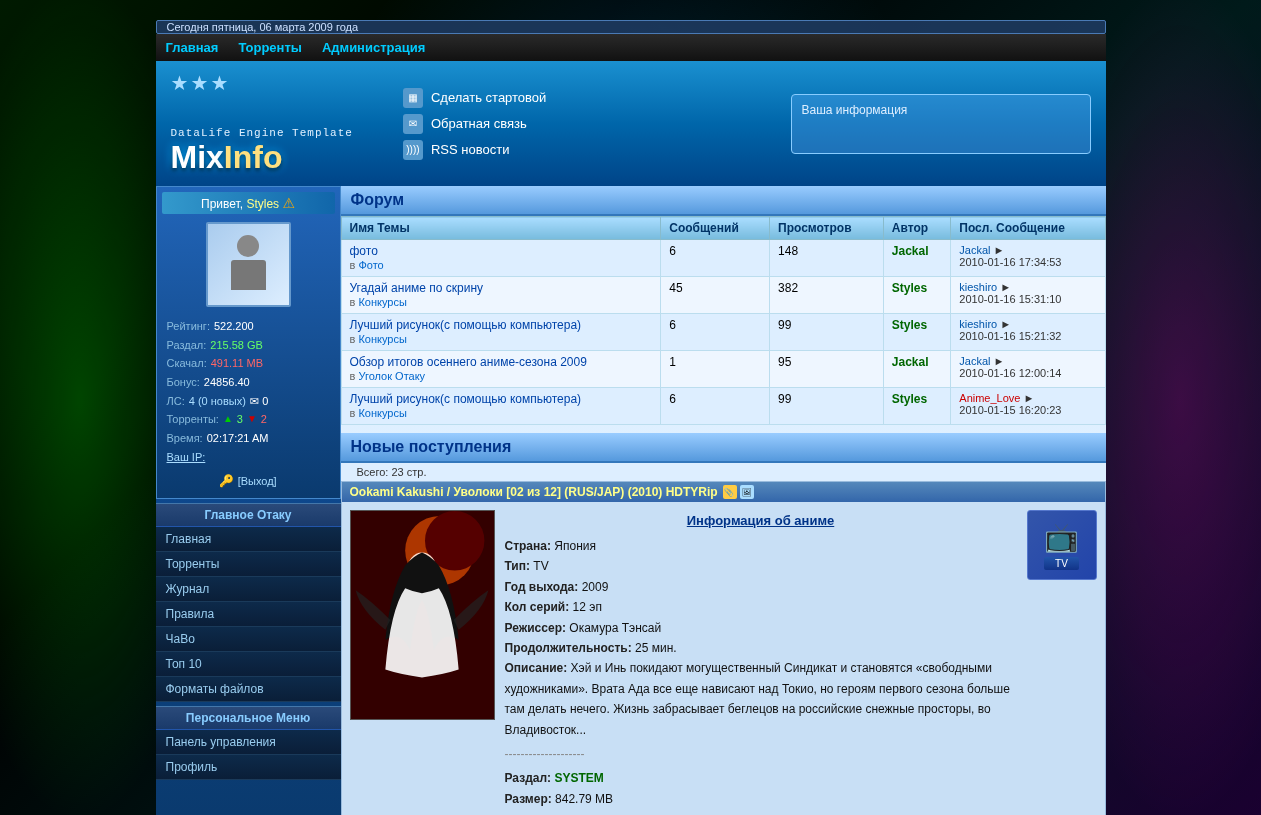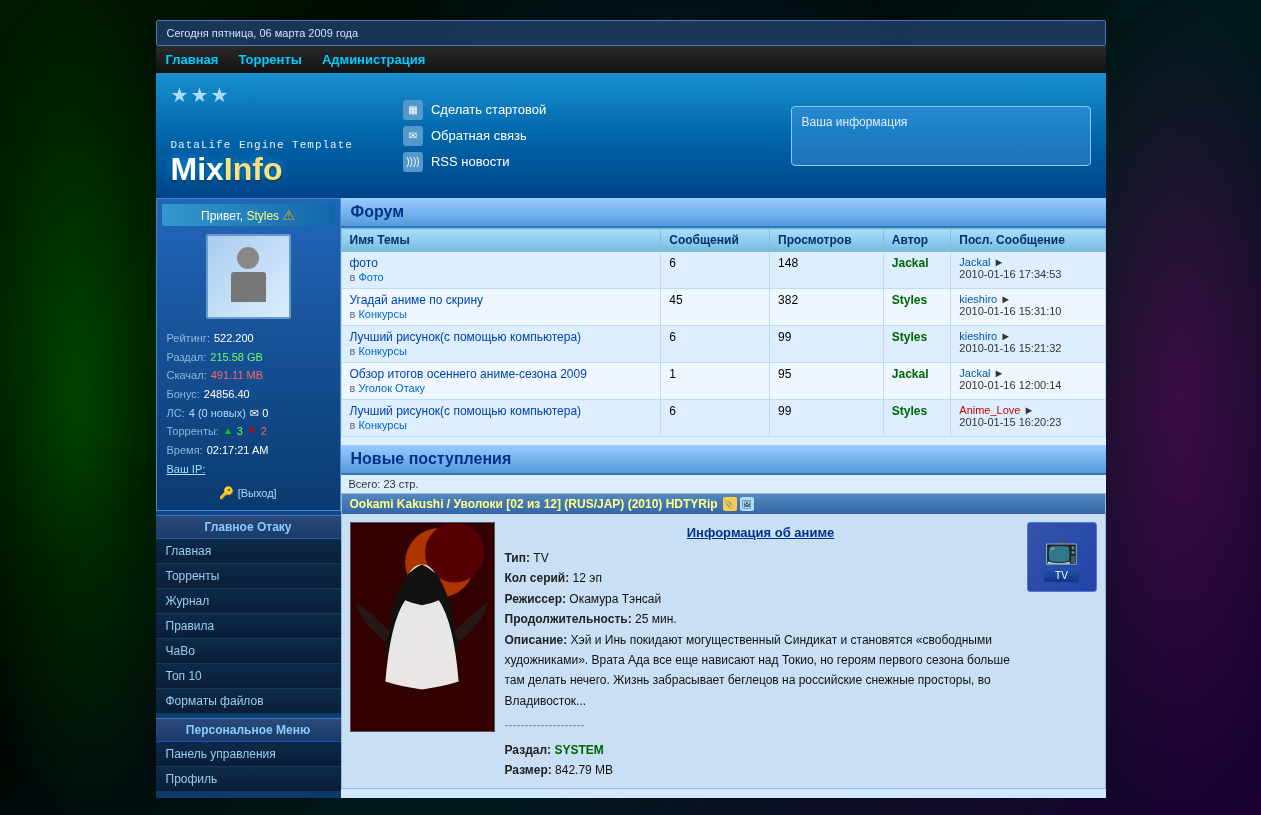--- a/index.html
+++ b/index.html
@@ -30,21 +30,21 @@
     .main-container {
       width: 950px;
       margin: 0 auto;
       position: relative;
       z-index: 1;
     }
     
     .date-bar {
       background: rgba(30,60,100,0.85);
       border: 1px solid #4a7ab5;
-      padding: 6px 10px;
+      padding: 0 10px;
       color: #cce0ff;
       font-size: 11px;
       margin: 20px 0 0 0;
       border-radius: 2px;
     }
     
     .nav-bar {
       background: linear-gradient(to bottom, #2a2a2a, #111);
       padding: 6px 10px;
       display: flex;
@@ -277,21 +277,21 @@
     
     .arrivals-header {
       background: linear-gradient(to bottom, #99ccff, #5599dd);
       padding: 5px 10px;
       border-bottom: 2px solid #3377bb;
       margin-top: 8px;
     }
     .total-pages {
       color: #333;
       font-size: 11px;
-      padding: 3px 8px;
+      padding: 3px 16px;
       background: #ddeeff;
     }
     
     .torrent-item {
       border: 1px solid #99bbdd;
       background: #c8dff5;
     }
     .torrent-title-bar {
       background: linear-gradient(to bottom, #5588bb, #3366aa);
       padding: 3px 8px;
@@ -634,22 +634,30 @@
                   <path d="M55 78 Q40 100 35 160 Q50 165 72 168 Q94 165 109 160 Q104 100 89 78 Q80 82 72 83 Q64 82 55 78Z" fill="#ffffff" opacity="0.9"></path>
 
                   <path d="M35 120 Q10 100 5 80 Q20 90 40 110Z" fill="#222222" opacity="0.7"></path>
                   <path d="M109 120 Q134 100 139 80 Q124 90 104 110Z" fill="#222222" opacity="0.7"></path>
                 </svg>
               </div>
             </div>
             <div class="torrent-info">
               <div class="info-section-title">Информация об аниме</div>
               <div class="info-row">
+                <span class="info-label">Страна:</span>
+                <span class="info-value">Япония</span>
+              </div>
+              <div class="info-row">
                 <span class="info-label">Тип:</span>
                 <span class="info-value">TV</span>
+              </div>
+              <div class="info-row">
+                <span class="info-label">Год выхода:</span>
+                <span class="info-value">2009</span>
               </div>
               <div class="info-row">
                 <span class="info-label">Кол серий:</span>
                 <span class="info-value">12 эп</span>
               </div>
               <div class="info-row">
                 <span class="info-label">Режиссер:</span>
                 <span class="info-value">Окамура Тэнсай</span>
               </div>
               <div class="info-row">

